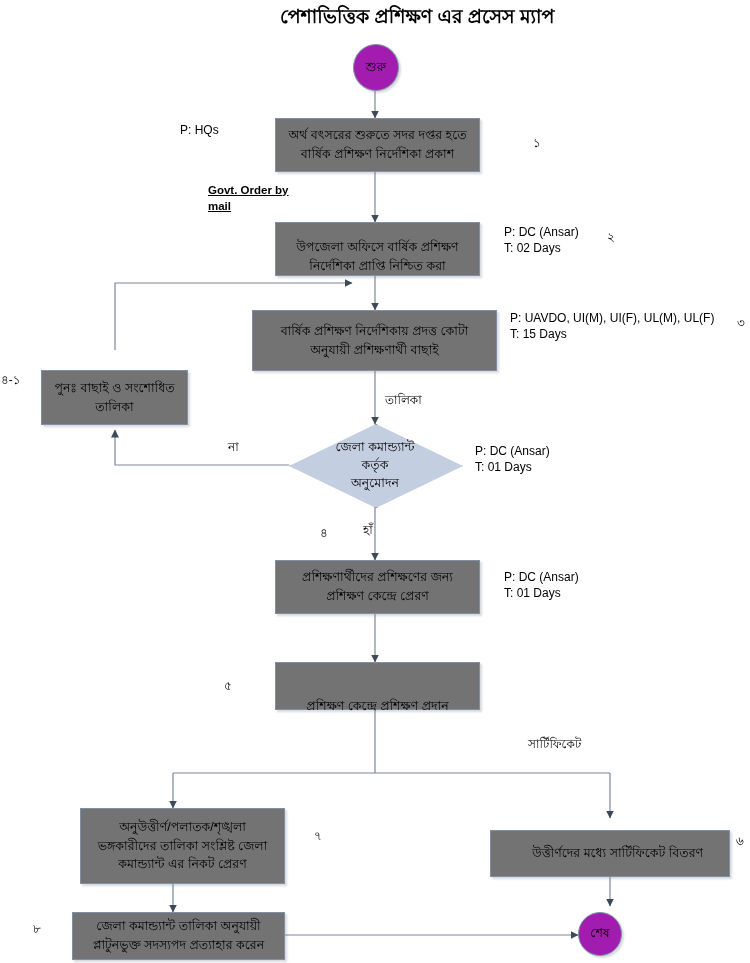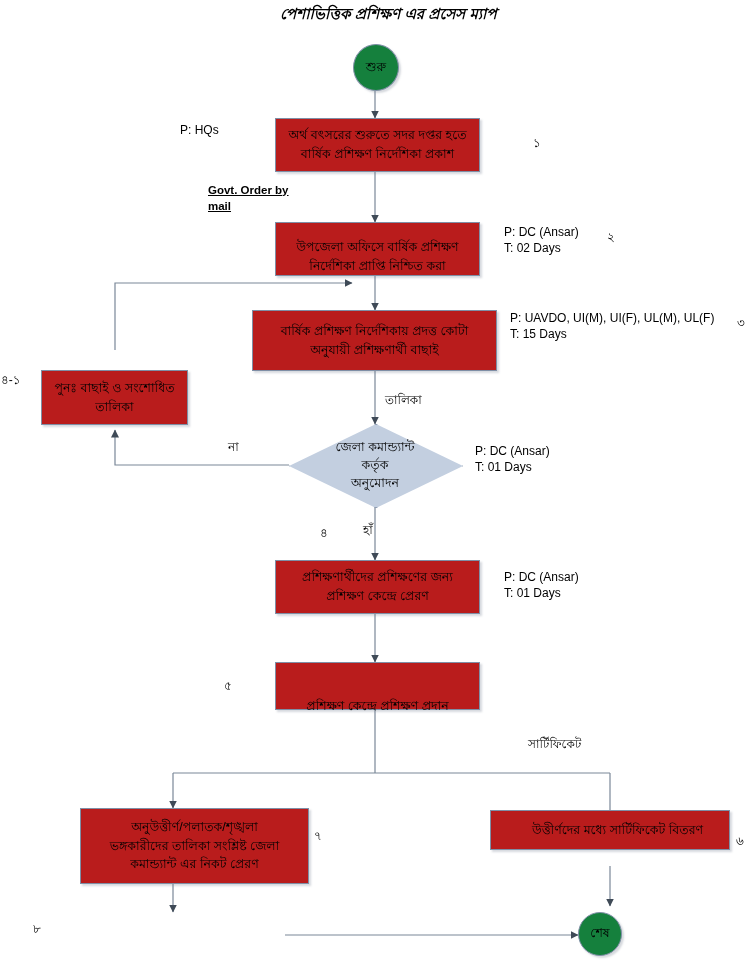--- a/index.html
+++ b/index.html
@@ -10,35 +10,35 @@
     overflow:hidden;
   }
   #canvas{position:absolute;left:0;top:0;width:750px;height:963px;}
   svg.edges{position:absolute;left:0;top:0;width:750px;height:963px;pointer-events:none;}
 
   .node{
     position:absolute;
     box-sizing:border-box;
     display:flex;align-items:center;justify-content:center;
     text-align:center;
-    background:#b91c1c;
+    background:#737373;
     border:1px solid #7f8fa6;
     box-shadow:2px 2px 2px rgba(120,130,145,.30);
     font-size:12.5px;
     line-height:1.5;
     color:#000;
     padding:4px 6px;
   }
   .node .txt{display:block;width:100%;}
 
   .oval{
     position:absolute;
     box-sizing:border-box;
     display:flex;align-items:center;justify-content:center;
-    background:#15803d;
+    background:#a21caf;
     border:1px solid #7f8fa6;
     border-radius:50%;
     font-size:12.5px;
     box-shadow:2px 2px 2px rgba(120,130,145,.30);
   }
 
   .diamond{
     position:absolute;
     display:flex;align-items:center;justify-content:center;
     text-align:center;
@@ -50,24 +50,23 @@
     background:#c3cfe0;
     border:1px solid #7f8fa6;
     -webkit-clip-path:polygon(50% 0,100% 50%,50% 100%,0 50%);
     clip-path:polygon(50% 0,100% 50%,50% 100%,0 50%);
     box-shadow:2px 2px 2px rgba(120,130,145,.30);
   }
   .diamond .dtxt{position:relative;z-index:2;width:78%;}
 
   .title{
     position:absolute;
-    font-size:15px;
+    font-size:19px;
     font-weight:bold;
     white-space:nowrap;
-    font-style:italic;
   }
   .note{
     position:absolute;
     font-size:12px;
     line-height:1.35;
     white-space:pre-line;
   }
   .note.bold{font-weight:bold;font-size:11.5px;}
   .edgelabel{
     position:absolute;
@@ -157,30 +156,34 @@
 
   <div class="node" style="left:275px;top:560px;width:205px;height:54px;">
     <span class="txt" style="white-space:pre-line;">প্রশিক্ষণার্থীদের প্রশিক্ষণের জন্য
 প্রশিক্ষণ কেন্দ্রে প্রেরণ</span>
   </div>
 
   <div class="node" style="left:275px;top:662px;width:205px;height:48px;">
     <span class="txt" style="white-space:pre-line;margin-top:40px;">প্রশিক্ষণ কেন্দ্রে প্রশিক্ষণ প্রদান</span>
   </div>
 
-  <div class="node" style="left:80px;top:808px;width:229px;height:76px;">
+  <div class="node" style="left:80px;top:808px;width:205px;height:76px;">
     <span class="txt" style="white-space:pre-line;">অনুউত্তীর্ণ/পলাতক/শৃঙ্খলা
 ভঙ্গকারীদের তালিকা সংশ্লিষ্ট  জেলা
 কমান্ড্যান্ট এর নিকট প্রেরণ</span>
   </div>
 
-  <div class="node" style="left:490px;top:810px;width:240px;height:40px;padding-left:21px;">
+  <div class="node" style="left:490px;top:830px;width:240px;height:47px;padding-left:21px;">
     <span class="txt" style="white-space:pre-line;">উত্তীর্ণদের মধ্যে সার্টিফিকেট বিতরণ</span>
   </div>
 
+  <div class="node" style="left:72px;top:912px;width:213px;height:48px;">
+    <span class="txt" style="white-space:pre-line;">জেলা কমান্ড্যান্ট তালিকা অনুযায়ী
+প্লাটুনভুক্ত সদস্যপদ প্রত্যাহার করেন</span>
+  </div>
 
   <div class="oval" style="left:578px;top:912px;width:44px;height:44px;">
     <span class="txt">শেষ</span>
   </div>
 
   <div class="note" style="left:180px;top:122px;">P: HQs</div>
   <div class="note bold" style="left:208px;top:183px;text-decoration:underline;">Govt. Order by
 mail</div>
   <div class="note" style="left:504px;top:224px;">P: DC (Ansar)
 T: 02 Days</div>

